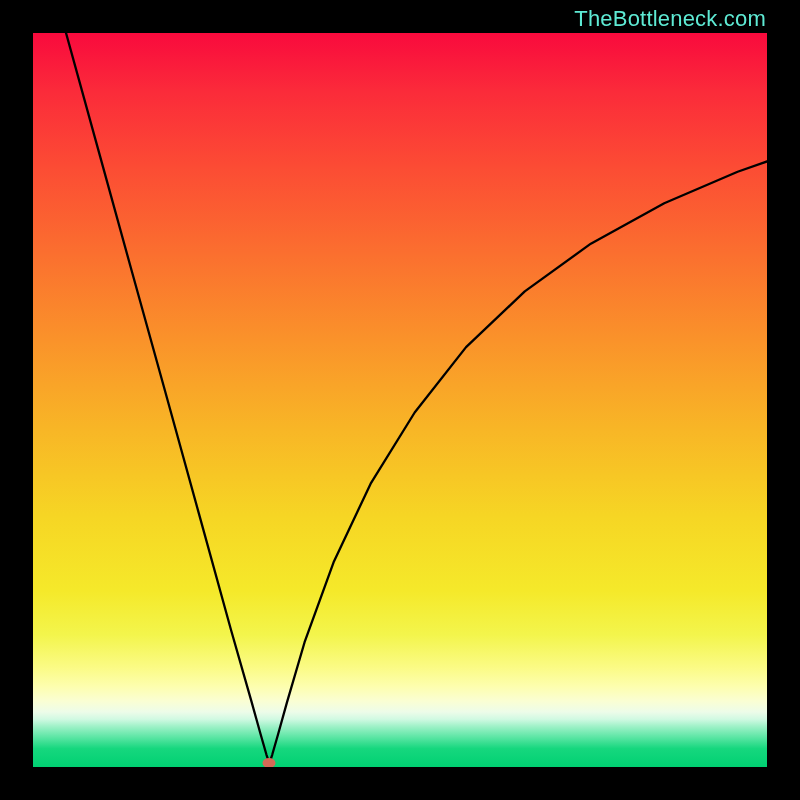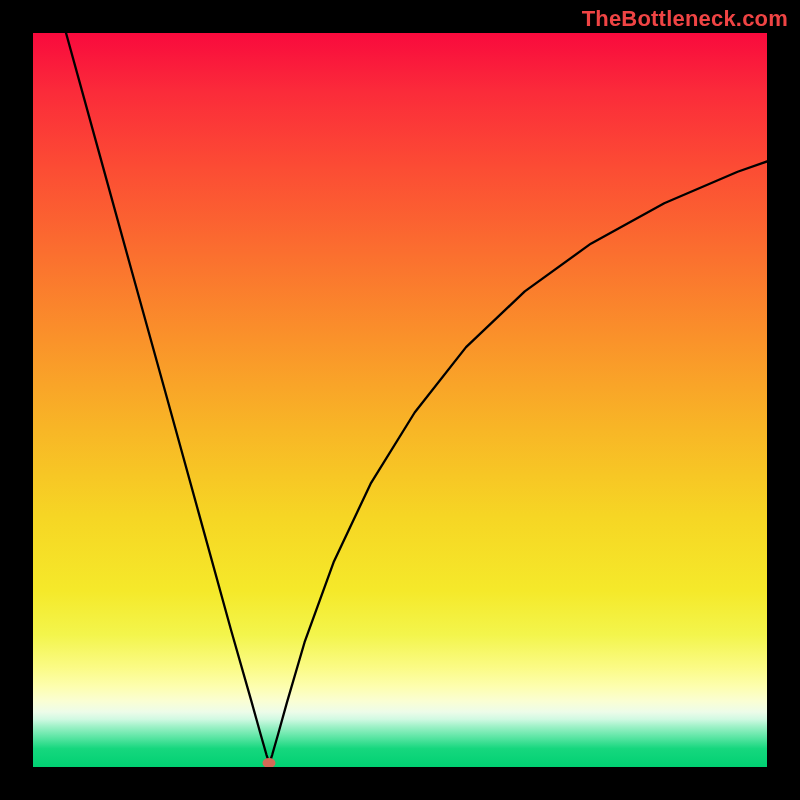--- a/index.html
+++ b/index.html
@@ -12,25 +12,25 @@
   }
   .frame {
     position: relative;
     width: 800px;
     height: 800px;
     background: #000;
   }
   .watermark {
     position: absolute;
     top: 6px;
-    right: 12px;
+    right: 34px;
     font-family: Arial, Helvetica, sans-serif;
     font-size: 22px;
-    font-weight: 700;
-    color: #ef4444;
+    font-weight: 400;
+    color: #5eead4;
     letter-spacing: 0.2px;
   }
   .plot {
     position: absolute;
     left: 33px;
     top: 33px;
     width: 734px;
     height: 734px;
     overflow: hidden;
   }

